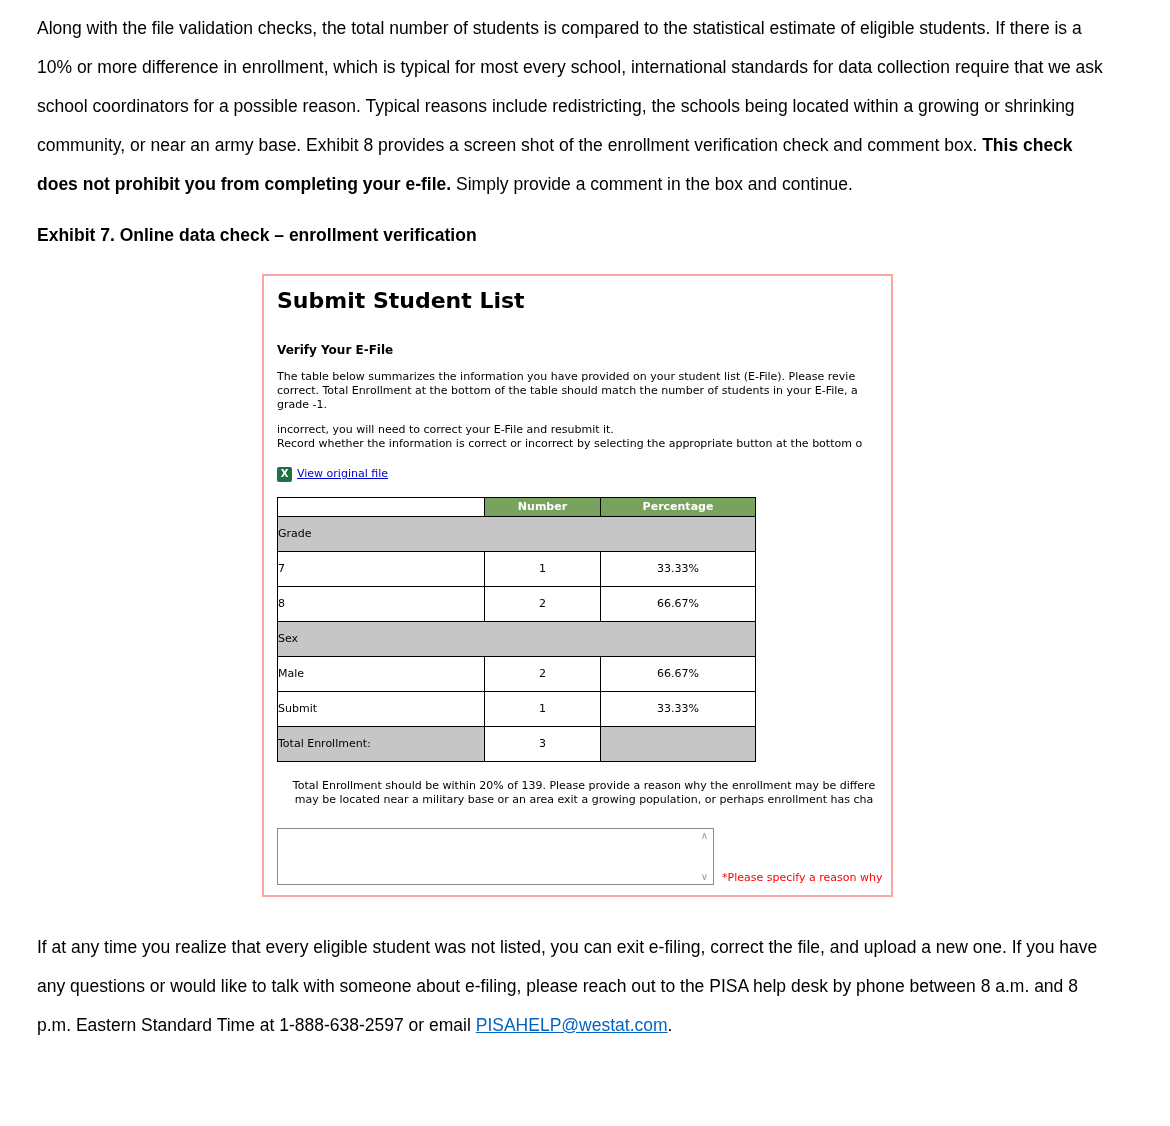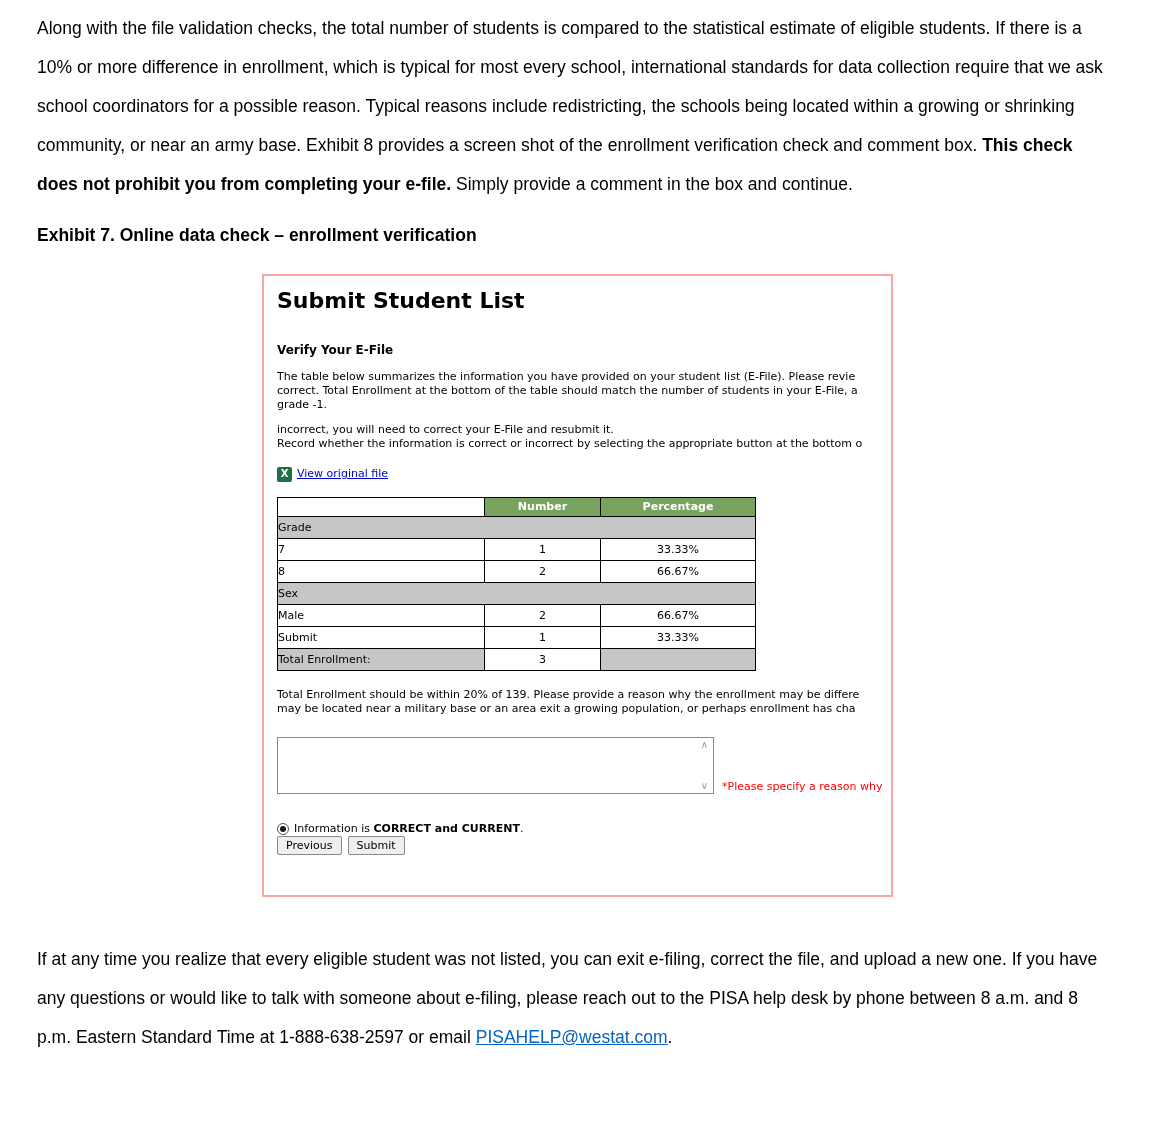--- a/index.html
+++ b/index.html
@@ -28,29 +28,29 @@
 
   .file-row { margin-top:15px; display:flex; align-items:center; gap:5px; height:16px; }
   .excel-icon {
     width:15px; height:15px; background:#1E7145; color:#fff;
     font-size:10px; font-weight:bold; border-radius:2px;
     display:inline-flex; align-items:center; justify-content:center;
   }
   .shot-link { color:#0000CC; text-decoration:underline; cursor:pointer; }
 
   .shot-table { border-collapse:collapse; table-layout:fixed; width:478px; margin-top:15px; }
-  .shot-table td { border:1px solid #000; font-size:11px; height:22px; padding:0; vertical-align:middle; }
+  .shot-table td { border:1px solid #000; font-size:11px; height:35px; padding:0; vertical-align:middle; }
   .shot-table tr.header-row td { height:19px; }
   .h-green { background:#77A35F; color:#fff; font-weight:bold; text-align:center; }
   .h-blank { background:#fff; }
   .section-cell { background:#C6C6C6; padding-left:4px; height:18px; }
   .label-cell { padding-left:25px; }
   .num-cell { text-align:center; }
 
-  .note { margin-top:17px; }
+  .note { margin-top:17px;text-align:center; }
 
   .comment-row { margin-top:21px; display:flex; align-items:flex-end; gap:8px; }
   .ta-box { width:437px; height:57px; border:1px solid #8a8a8a; background:#fff; display:flex; }
   .ta-body { flex:1; }
   .ta-scroll { width:17px; display:flex; flex-direction:column; justify-content:space-between; align-items:center; padding:2px 0; }
   .ta-arrow { color:#9a9a9a; font-size:10px; line-height:10px; }
   .red-note { color:#FF0000; font-size:11px; white-space:nowrap; }
 
   .radio-row { display:flex; align-items:center; gap:5px; height:15px; }
   .radio-row.first { margin-top:27px; }
@@ -62,21 +62,21 @@
   .radio .dot { width:6px; height:6px; border-radius:50%; background:#1a1a1a; }
   .radio-label { font-size:11px; }
 
   .btn-row { display:flex; gap:6px; }
   .btn {
     font-family:"DejaVu Sans", sans-serif; font-size:11px; color:#000;
     background:#EFEFEF; border:1px solid #8a8a8a; border-radius:2px;
     padding:2px 8px; cursor:pointer;
   }
 
-  .closing { margin-top:43px; }
+  .closing { margin-top:31px; }
   .doc-link { color:#0563C1; text-decoration:underline; cursor:pointer; }
   strong { font-weight:bold; }
 </style>
 </head>
 <body>
 
 <div class="doc">
 
   <p class="body-text"><span>Along with the file validation checks, the total number of students is compared to the statistical estimate of eligible students. If there is a 10% or more difference in enrollment, which is typical for most every school, international standards for data collection require that we ask school coordinators for a possible reason. Typical reasons include redistricting, the schools being located within a growing or shrinking community, or near an army base. Exhibit 8 provides a screen shot of the enrollment verification check and comment box. </span><strong>This check does not prohibit you from completing your e-file.</strong><span> Simply provide a comment in the box and continue.</span></p>
 

